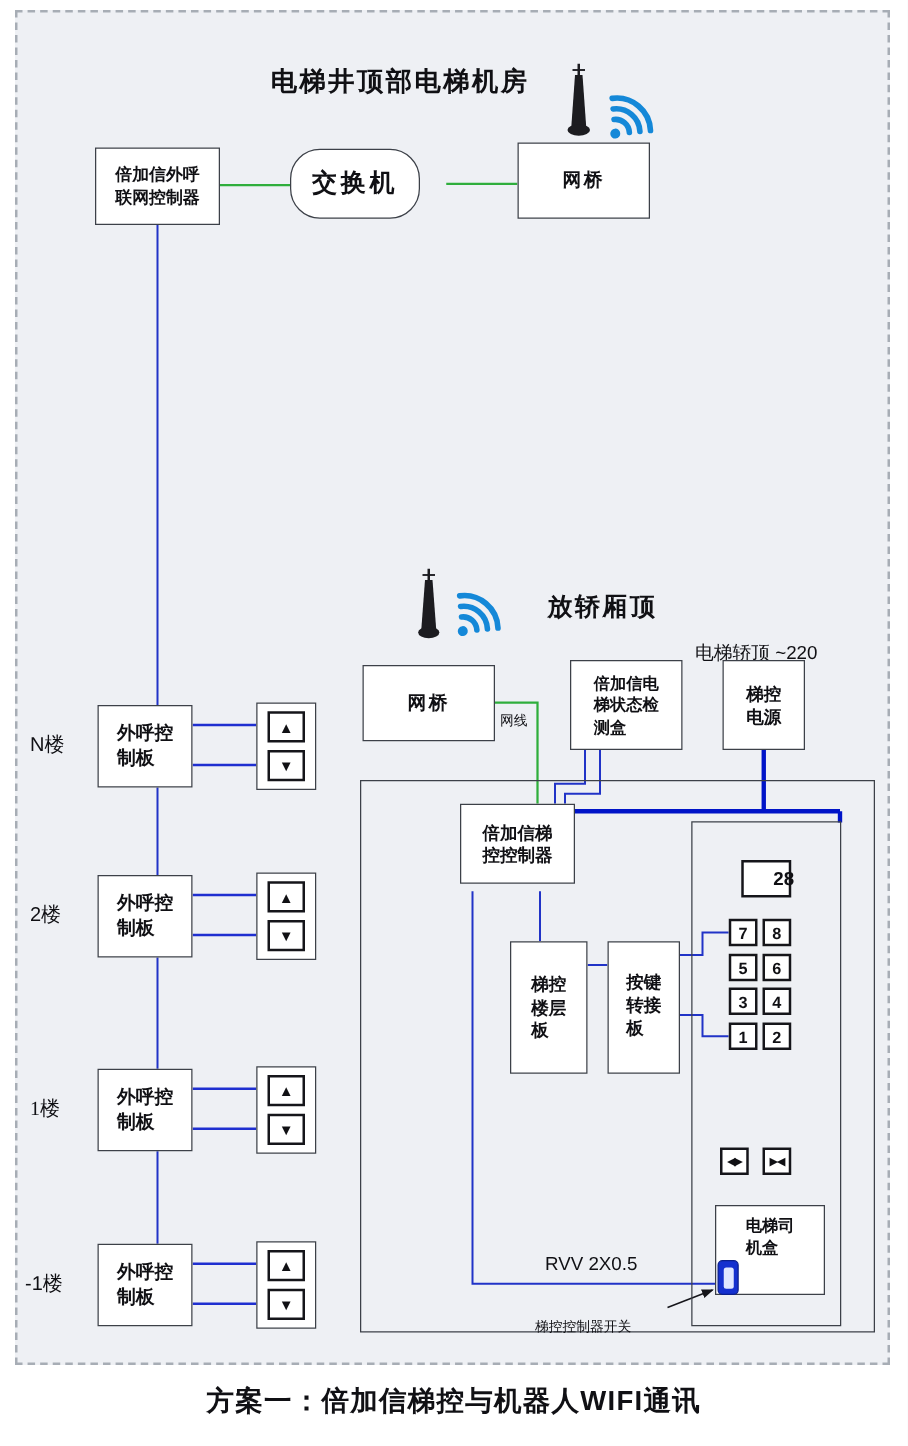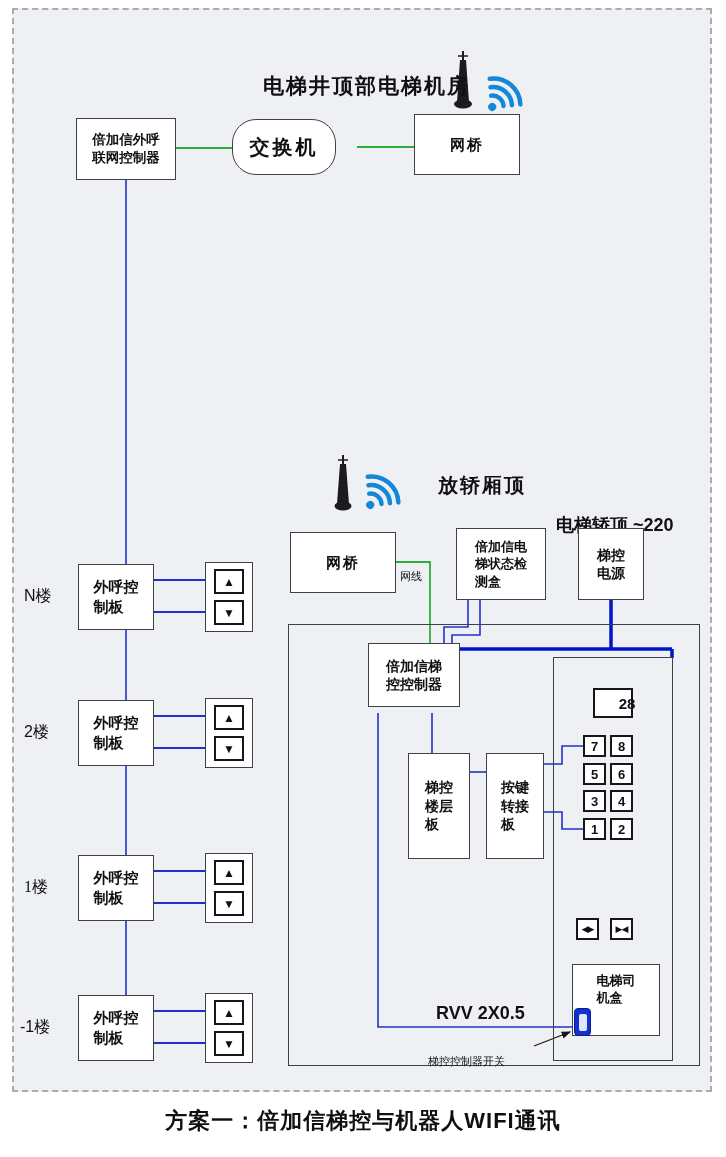--- a/index.html
+++ b/index.html
@@ -25,21 +25,21 @@
              display:flex; align-items:center; justify-content:center; font-size:15px; font-weight:700; }
   .door { font-size:9px; letter-spacing:-1px; }
   .driver-box { align-items:flex-start; padding-top:7px; }
   .switch-btn { position:absolute; z-index:5; left:574px; top:1008px; width:17px; height:28px;
                 background:#1430cf; border:1px solid #0a1e8c; border-radius:4px; }
   .switch-btn .inner { position:absolute; left:4px; top:5px; width:8px; height:17px;
                        background:#dfe6ff; border-radius:2px; }
   .caption { position:absolute; z-index:3; left:0; top:1106px; width:726px; text-align:center;
              font-size:22px; font-weight:700; letter-spacing:1px; }
   .small { font-size:11px;margin-top:16px; }
-  .smallb { font-size:18px; font-weight:700; }
+  .smallb { font-size:15px; font-weight:400; }
 </style>
 </head>
 <body>
 
 <div id="screen">
 
   <div class="panel"></div>
 
   <svg class="wires" width="726" height="1157" viewBox="0 0 726 1157">
     <defs>
@@ -107,21 +107,21 @@
       <line x1="338" y1="460" x2="348" y2="460" stroke="#1c1c20" stroke-width="1.5"></line>
     </g>
     <g transform="translate(376,498) rotate(40)" stroke="#1488d8" fill="none" stroke-width="4.5" stroke-linecap="round">
       <circle cx="0" cy="9" r="4" fill="#1488d8" stroke="none"></circle>
       <path d="M -8,1 A 11 11 0 0 1 8,1"></path>
       <path d="M -14,-5 A 19 19 0 0 1 14,-5"></path>
       <path d="M -20,-11 A 27 27 0 0 1 20,-11"></path>
     </g>
   </svg>
 
-  <div class="lbl title" style="left:170px; top:72px; width:300px;text-align:right;">电梯井顶部电梯机房</div>
+  <div class="lbl title" style="left:170px; top:51px; width:300px;">电梯井顶部电梯机房</div>
 
   <div class="box" style="left:76px; top:118px; width:100px; height:62px; font-size:13.5px;">倍加信外呼
 联网控制器</div>
 
   <div class="box" style="left:232px; top:119px; width:104px; height:56px; font-size:20px; letter-spacing:3px;border-radius:24px;">交换机</div>
 
   <div class="box" style="left:414px; top:114px; width:106px; height:61px; font-size:15px; letter-spacing:2px;">网桥</div>
 
   <div class="lbl floor-label" style="left:24px; top:586px; width:48px;">N楼</div>
   <div class="box" style="left:78px; top:564px; width:76px; height:66px; font-size:15px;">外呼控
@@ -172,21 +172,21 @@
 
   <div class="outline-box" style="left:288px; top:624px; width:412px; height:442px;"></div>
 
   <div class="box" style="left:368px; top:643px; width:92px; height:64px; font-size:14px;">倍加信梯
 控控制器</div>
 
   <div class="box" style="left:408px; top:753px; width:62px; height:106px; font-size:14px;">梯控
 楼层
 板</div>
 
-  <div class="box" style="left:486px; top:753px; width:58px; height:106px; font-size:14px;">按键
+  <div class="box" style="left:486px; top:753px; width:58px; height:106px; font-size:14px;font-family:Liberation Mono, monospace;">按键
 转接
 板</div>
 
   <div class="outline-box" style="left:553px; top:657px; width:120px; height:404px;"></div>
 
   <div class="display" style="left:593px; top:688px;padding-left:28px;">28</div>
 
   <div class="key" style="left:583px; top:735px;">7</div>
   <div class="key" style="left:610px; top:735px;">8</div>
   <div class="key" style="left:583px; top:763px;">5</div>

